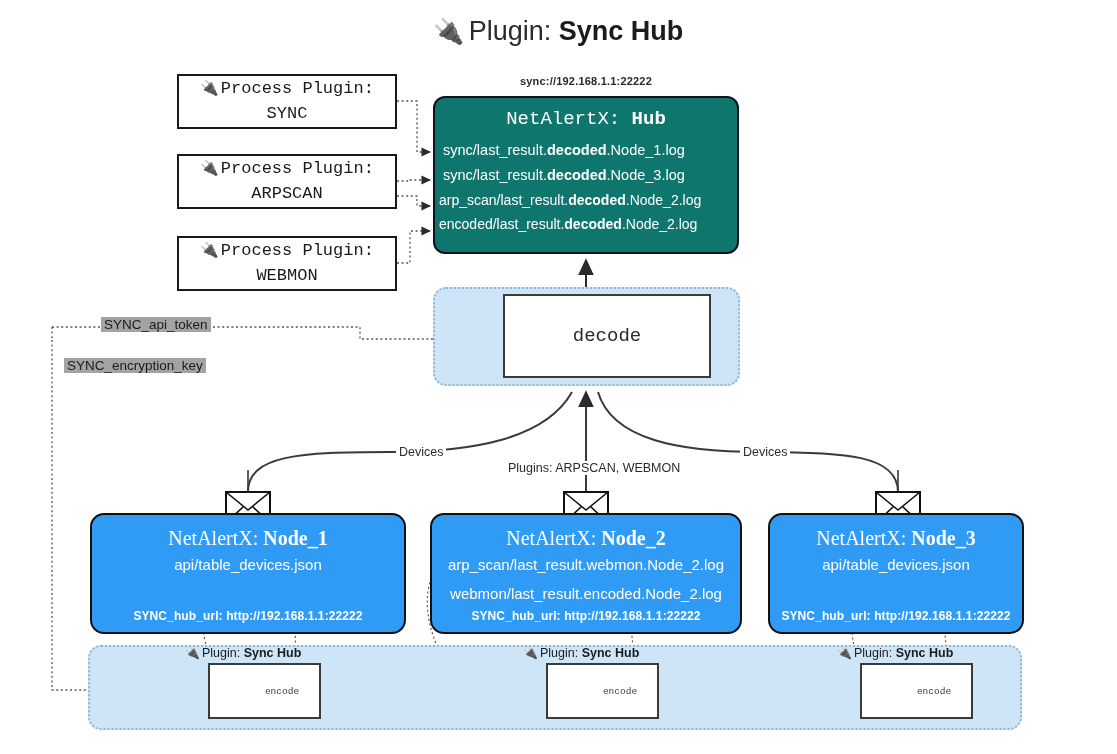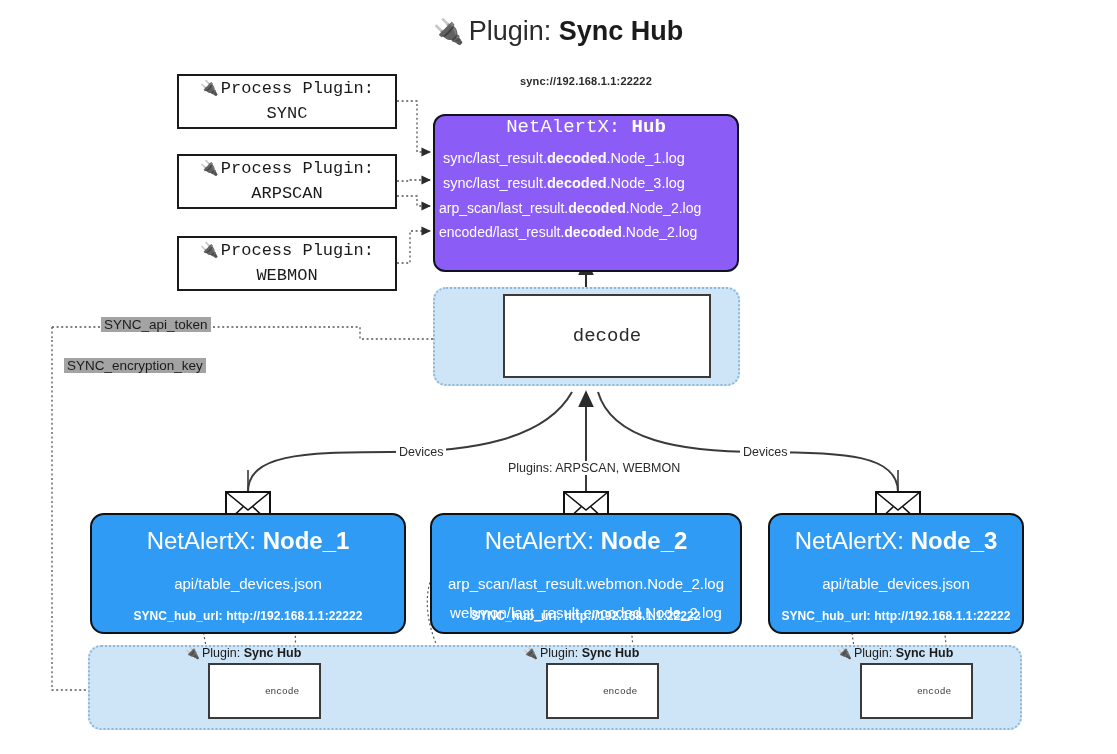--- a/index.html
+++ b/index.html
@@ -19,42 +19,42 @@
   .pbox{border:2px solid #1a1a1a;background:#ffffff;
         font-family:"Liberation Mono","DejaVu Sans Mono",monospace;
         font-size:17px;line-height:1.45;text-align:center;
         display:flex;flex-direction:column;justify-content:center;align-items:center;}
   .pbox .l1{white-space:nowrap;}
   .pbox .l1 .plug{font-family:"DejaVu Sans",sans-serif;font-size:15px;margin-right:2px;}
 
   
   #hub-url{position:absolute;left:433px;top:75px;width:306px;text-align:center;
            font-size:11px;font-weight:bold;color:#2b2b2b;letter-spacing:.2px;}
-  #hub{left:433px;top:114px;width:306px;height:158px;background:#8b5cf6;
+  #hub{left:433px;top:96px;width:306px;height:158px;background:#0f766e;
        border:2px solid #11121f;border-radius:12px;color:#ffffff;
-       box-sizing:border-box;}
+       padding-top:10px;box-sizing:border-box;}
   #hub .hubtitle{font-family:"Liberation Mono","DejaVu Sans Mono",monospace;
        font-size:19px;text-align:center;margin-bottom:8px;}
   #hub .hubtitle .b{font-weight:bold;}
   #hub .logline{font-size:14.5px;line-height:1.72;white-space:nowrap;padding-left:8px;}
   #hub .logline .b{font-weight:bold;}
   #hub .logline.wide{font-size:14px;padding-left:4px;}
 
   
   #decode-zone{left:433px;top:287px;width:307px;height:99px;background:#cee5f8;
                border:2px dotted #8fb8d8;border-radius:13px;}
   #decode{left:503px;top:294px;width:208px;height:84px;background:#ffffff;
           border:2px solid #3a3a3a;display:flex;align-items:center;justify-content:center;
           font-family:"Liberation Mono","DejaVu Sans Mono",monospace;font-size:19px;color:#2b2b2b;}
 
   
   .nodebox{background:#2f9bf5;border:2px solid #111111;border-radius:14px;color:#ffffff;
            padding-top:12px;box-sizing:border-box;text-align:center;}
-  .nodebox .ntitle{font-family:Liberation Sans, sans-serif;
-           font-size:24px;margin-bottom:14px;white-space:nowrap;}
+  .nodebox .ntitle{font-family:Liberation Serif, serif;
+           font-size:20px;margin-bottom:0;white-space:nowrap;}
   .nodebox .ntitle .b{font-weight:bold;}
   .nodebox .nline{font-size:15px;line-height:1.95;white-space:nowrap;}
   .nodebox .nurl{position:absolute;left:0;right:0;bottom:9px;font-size:12px;font-weight:bold;
            letter-spacing:.1px;white-space:nowrap;}
 
   
   #synczone{left:88px;top:645px;width:934px;height:85px;background:#cee5f8;
             border:2px dotted #8fb8d8;border-radius:13px;}
   .sh-label{position:absolute;font-size:12.5px;color:#1b1b1b;white-space:nowrap;}
   .sh-label .plug{font-size:12px;margin-right:2px;}

